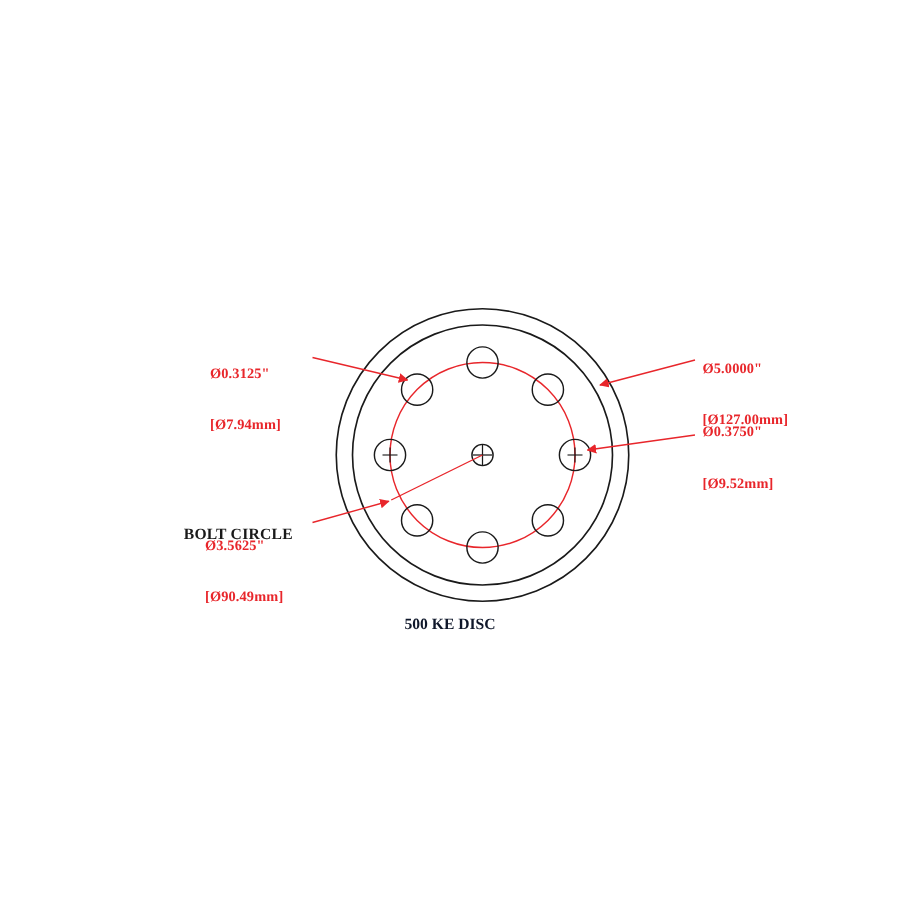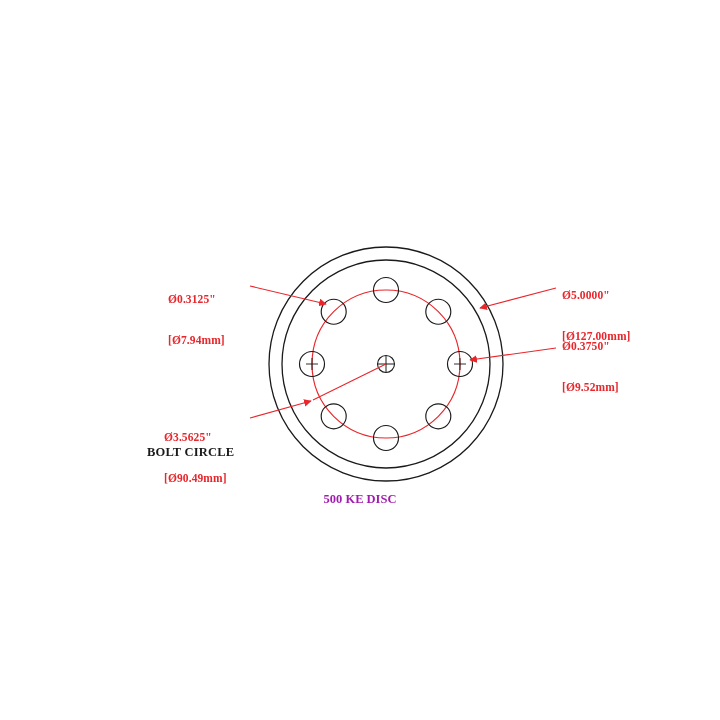--- a/index.html
+++ b/index.html
@@ -45,21 +45,21 @@
     font-size: 12.5px;
     line-height: 15px;
     white-space: pre;
     letter-spacing: 0.2px;
   }
   .caption {
     position: absolute;
     width: 720px;
     left: 0;
     text-align: center;
-    color: #a21caf;
+    color: #0f172a;
     font-family: "Liberation Serif", serif;
     font-weight: bold;
     font-size: 12.5px;
     line-height: 16px;
     white-space: pre;
   }
 </style>
 </head>
 <body>
 
@@ -125,17 +125,17 @@
   <div class="anno right" style="left:562px; top:313px;">
     <div>Ø0.3750"</div>
     <div>[Ø9.52mm]</div>
   </div>
 
   <div class="anno left" style="left:164px; top:404px;">
     <div>Ø3.5625"</div>
     <div>[Ø90.49mm]</div>
   </div>
 
-  <div class="blackline" style="left:147px; top:445px;text-align:center;">BOLT CIRCLE</div>
+  <div class="blackline" style="left:147px; top:420px;text-align:center;">BOLT CIRCLE</div>
 
   <div class="caption" style="top:491px;">500 KE DISC</div>
 
 </div>
 
 </body></html>

